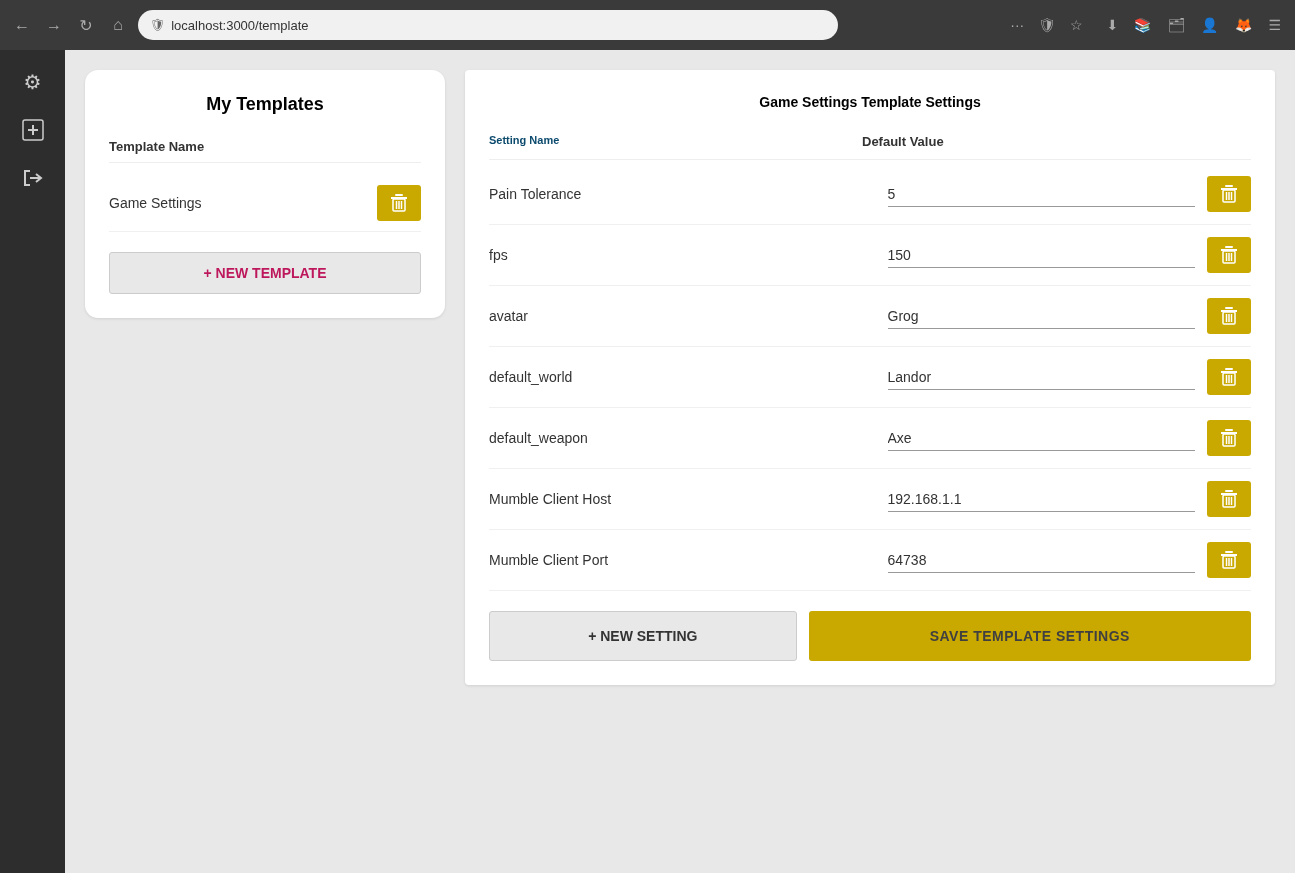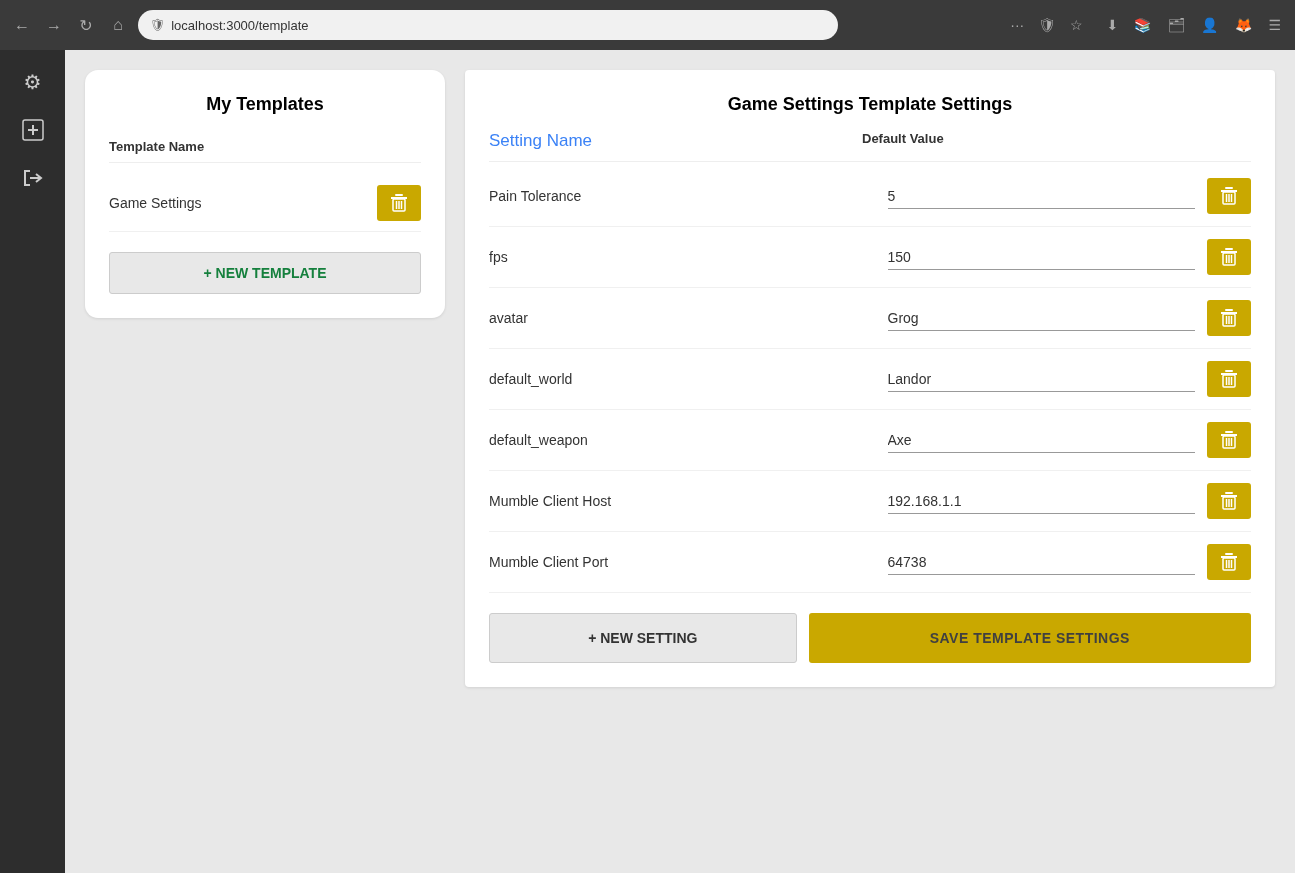--- a/index.html
+++ b/index.html
@@ -130,48 +130,48 @@
     .new-template-btn {
       width: 100%;
       margin-top: 20px;
       padding: 12px;
       background: #e8e8e8;
       border: 1px solid #ccc;
       border-radius: 3px;
       font-size: 14px;
       font-weight: bold;
       cursor: pointer;
-      color: #15803d;
+      color: #be185d;
     }
 
     
     .settings-panel {
       background: white;
       border-radius: 4px;
       padding: 24px;
       flex: 1;
       box-shadow: 0 1px 3px rgba(0,0,0,0.1);
     }
     .settings-panel h2 {
       text-align: center;
-      font-size: 18px;
-      font-weight: bold;
-      margin-bottom: 16px;
+      font-size: 14px;
+      font-weight: bold;
+      margin-bottom: 24px;
     }
     .settings-header {
       display: flex;
       padding: 0 0 10px 0;
       border-bottom: 1px solid #eee;
       margin-bottom: 4px;
     }
     .settings-header .col-name {
       flex: 1;
-      font-size: 17px;
-      font-weight: normal;
-      color: #3b82f6;
+      font-size: 11px;
+      font-weight: bold;
+      color: #0c4a6e;
     }
     .settings-header .col-value {
       flex: 1;
       font-size: 13px;
       font-weight: bold;
       color: #333;
       margin-left: 40px;
     }
     .setting-row {
       display: flex;

